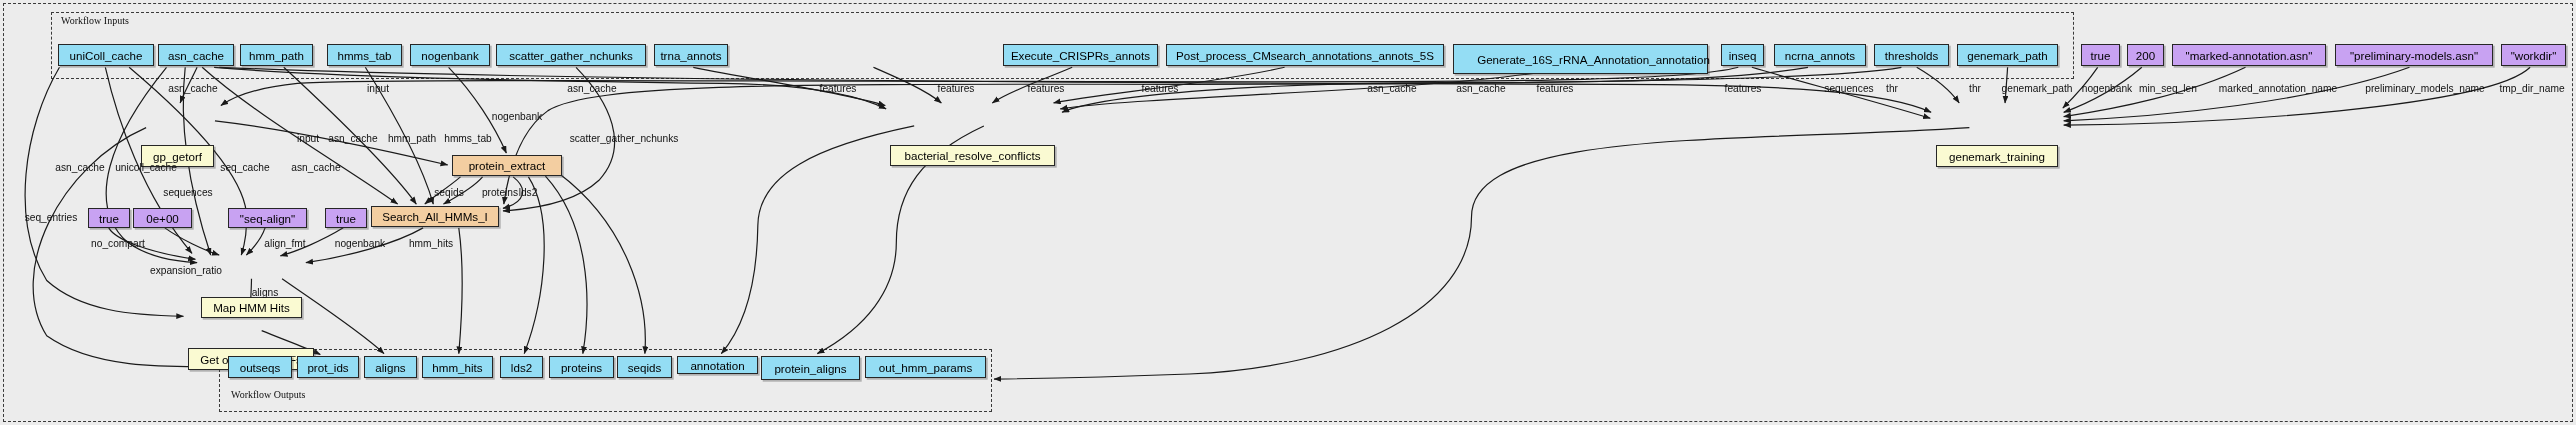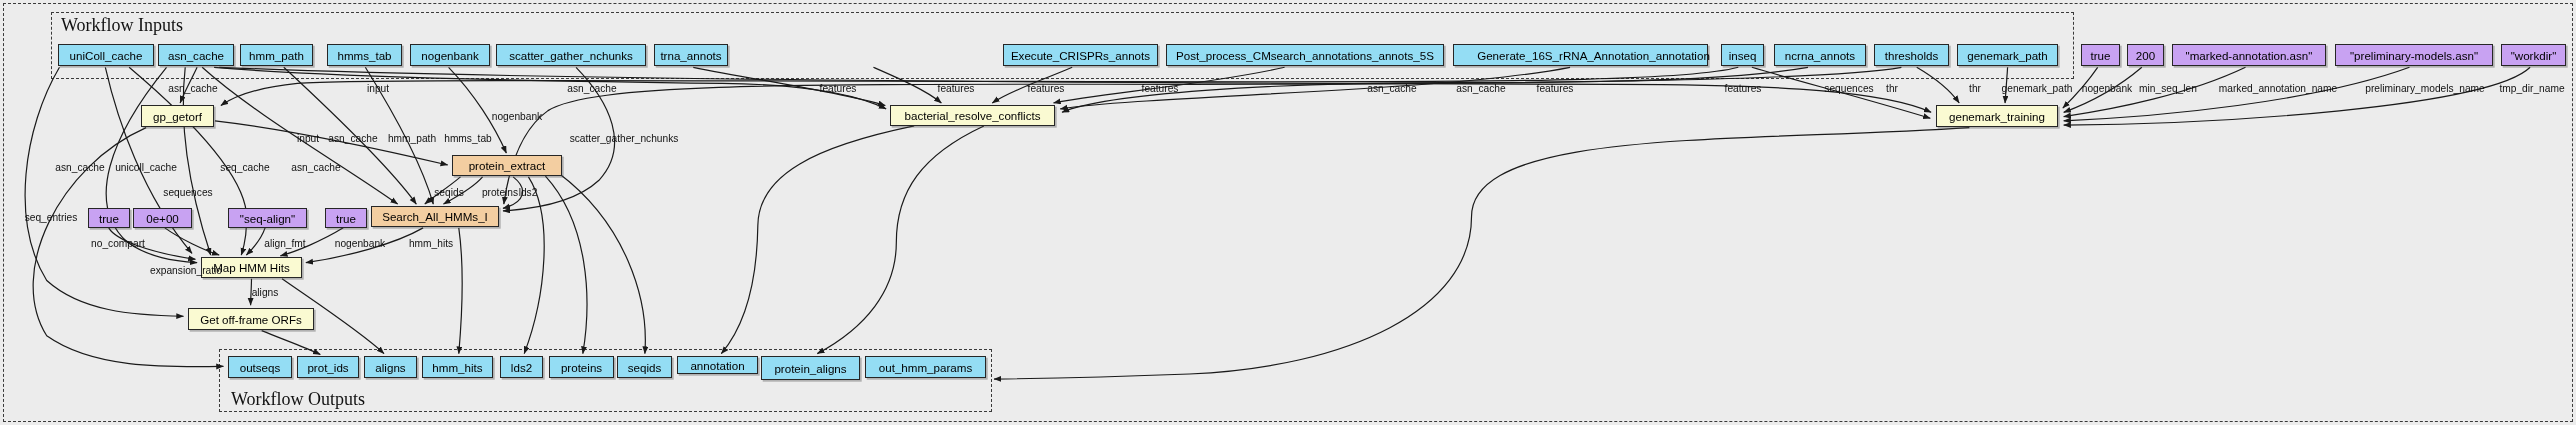--- a/index.html
+++ b/index.html
@@ -1,27 +1,27 @@
 <!DOCTYPE html>
 <html style="font-size:13.6px"><head>
 <meta charset="utf-8">
 <style>
   html,body{margin:0;padding:0;background:#ECECEC;}
   #canvas{position:relative;width:2576px;height:426px;background:#ECECEC;overflow:hidden;
           font-family:"Liberation Sans",sans-serif;}
   .outer-border{position:absolute;left:3.4px;top:3.4px;width:2568px;height:417px;
           border:1.7px dashed #3a3a3a;pointer-events:none;}
   .cluster{position:absolute;border:1.7px dashed #3a3a3a;z-index:0;}
-  .cluster-label{position:absolute;font-family:"Liberation Serif",serif;font-size:18px;color:#111;z-index:3;white-space:nowrap;}
+  .cluster-label{position:absolute;font-family:"Liberation Serif",serif;font-size:10px;color:#111;z-index:3;white-space:nowrap;}
   #edges{position:absolute;left:0;top:0;z-index:1;}
   .node{position:absolute;z-index:2;display:flex;align-items:center;justify-content:center;
         border:1.3px solid #262626;box-shadow:1.7px 1.7px 0 rgba(70,70,70,.35);
         font-size:11.6px;color:#000;white-space:nowrap;box-sizing:border-box;}
   .node.input, .node.output{background:#94DDF4;}
-  .node.step{background:#FAFAD2;}
+  .node.step{background:#FAFAD2;margin-top:40px;}
   .node.scatter{background:#F3CEA1;}
   .node.literal{background:#C8A2F2;}
   .edge-label{position:absolute;z-index:3;font-size:10.2px;color:#111;white-space:nowrap;transform:translate(-50%,-50%);}
 </style>
 </head>
 <body>
 
 <div id="canvas">
   <div class="outer-border"></div>
 
@@ -91,21 +91,21 @@
   </svg>
 <div class="node input" style="left: 58px; top: 44px; width: 96px; height: 22px;">uniColl_cache</div>
     <div class="node input" style="left: 158px; top: 44px; width: 76px; height: 22px;">asn_cache</div>
     <div class="node input" style="left: 240px; top: 44px; width: 73px; height: 22px;">hmm_path</div>
     <div class="node input" style="left: 327px; top: 44px; width: 75px; height: 22px;">hmms_tab</div>
     <div class="node input" style="left: 410px; top: 44px; width: 80px; height: 22px;">nogenbank</div>
     <div class="node input" style="left: 496px; top: 44px; width: 150px; height: 22px;">scatter_gather_nchunks</div>
     <div class="node input" style="left: 654px; top: 44px; width: 74px; height: 22px;">trna_annots</div>
     <div class="node input" style="left: 1003px; top: 44px; width: 155px; height: 22px;">Execute_CRISPRs_annots</div>
     <div class="node input" style="left: 1166px; top: 44px; width: 278px; height: 22px;">Post_process_CMsearch_annotations_annots_5S</div>
-    <div class="node input" style="left: 1453px; top: 44px; width: 255px; height: 22px; padding-left: 26px;">Generate_16S_rRNA_Annotation_annotation</div>
+    <div class="node input" style="left: 1453px; top: 44px; width: 255px; height: 30px; padding-left: 26px;">Generate_16S_rRNA_Annotation_annotation</div>
     <div class="node input" style="left: 1721px; top: 44px; width: 43px; height: 22px;">inseq</div>
     <div class="node input" style="left: 1774px; top: 44px; width: 92px; height: 22px;">ncrna_annots</div>
     <div class="node input" style="left: 1874px; top: 44px; width: 75px; height: 22px;">thresholds</div>
     <div class="node input" style="left: 1957px; top: 44px; width: 101px; height: 22px;">genemark_path</div>
     <div class="node literal" style="left: 2081px; top: 44px; width: 39px; height: 22px;">true</div>
     <div class="node literal" style="left: 2127px; top: 44px; width: 37px; height: 22px;">200</div>
     <div class="node literal" style="left: 2172px; top: 44px; width: 154px; height: 22px;">"marked-annotation.asn"</div>
     <div class="node literal" style="left: 2335px; top: 44px; width: 158px; height: 22px;">"preliminary-models.asn"</div>
     <div class="node literal" style="left: 2501px; top: 44px; width: 65px; height: 22px;">"workdir"</div>
     <div class="node step" style="left: 141px; top: 105px; width: 73px; height: 22px;">gp_getorf</div>

